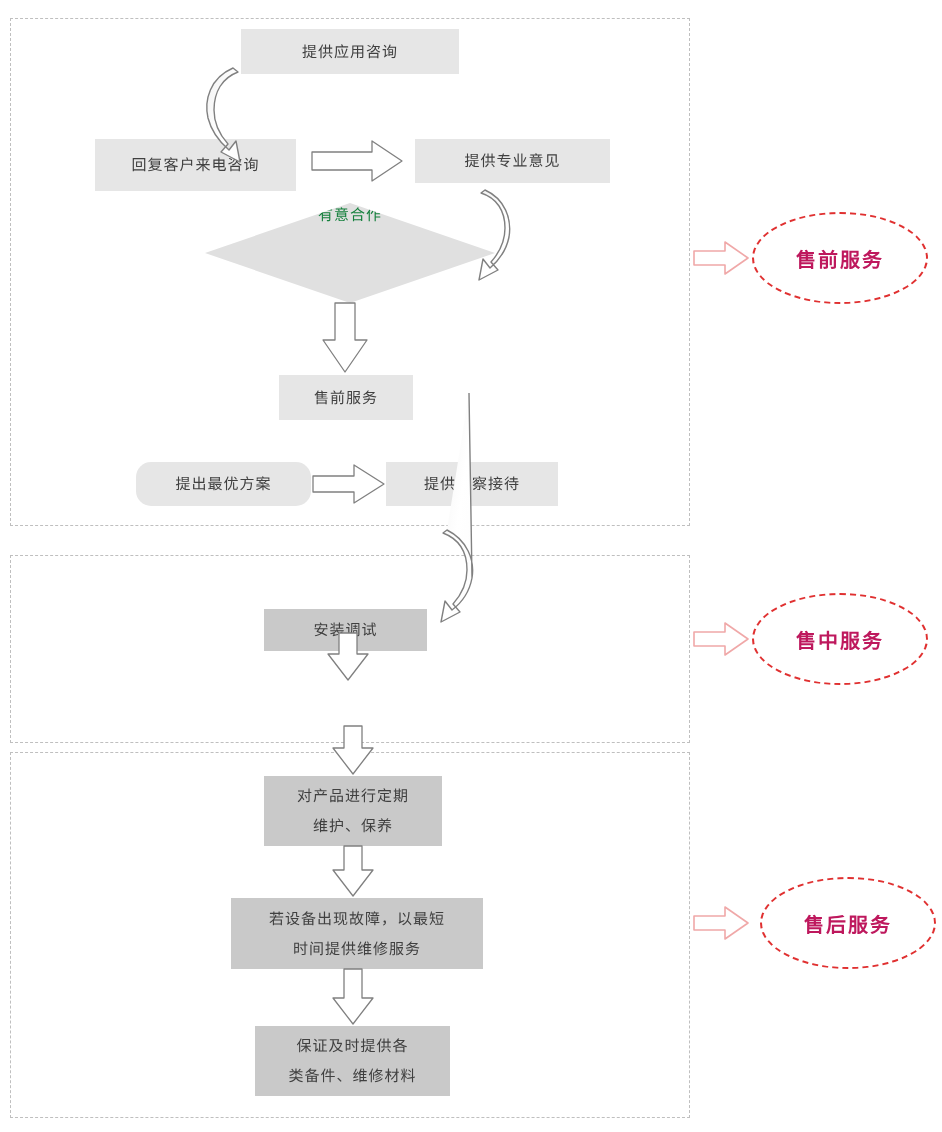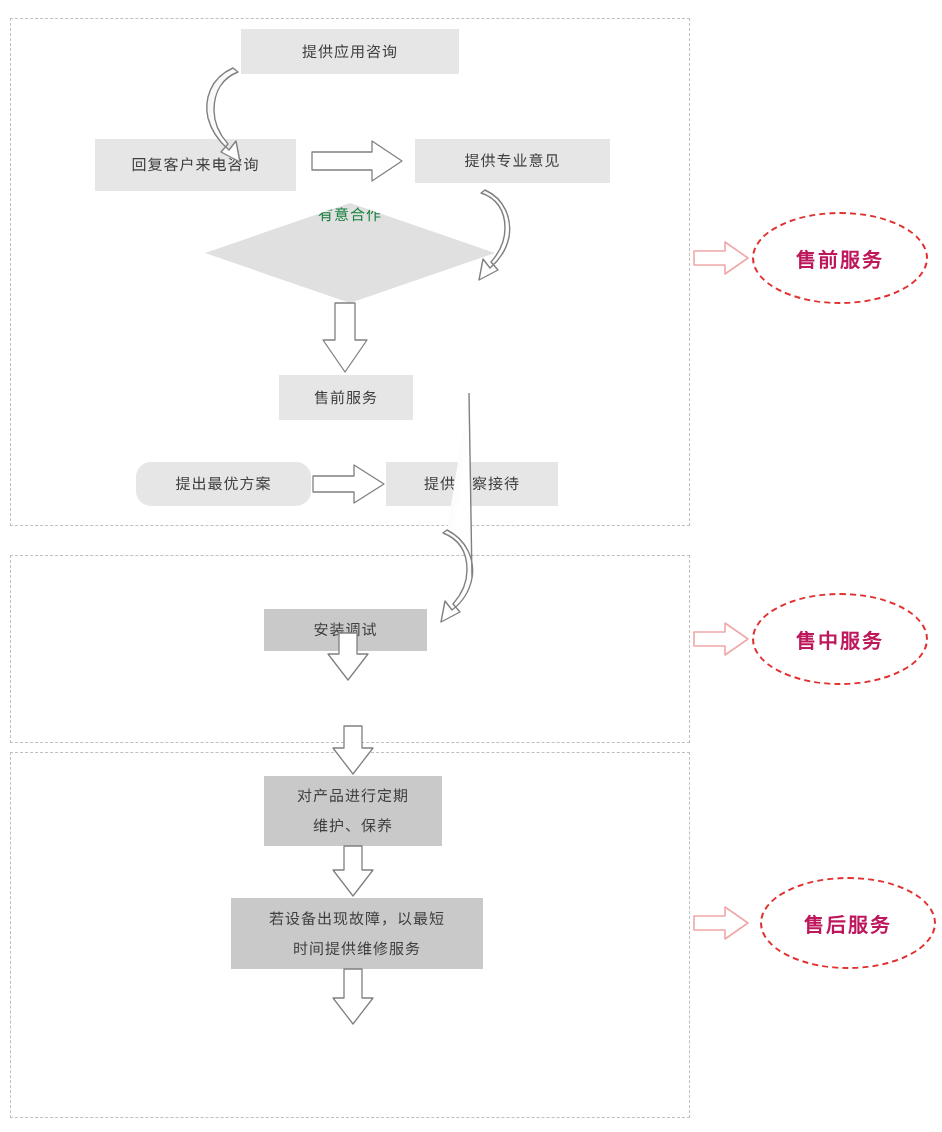--- a/index.html
+++ b/index.html
@@ -112,20 +112,24 @@
   <div class="box dark" style="left:264px;top:776px;width:178px;height:70px;">
     <span class="ln">对产品进行定期</span>
     <span class="ln">维护、保养</span>
   </div>
 
   <div class="box dark" style="left:231px;top:898px;width:252px;height:71px;">
     <span class="ln">若设备出现故障，以最短</span>
     <span class="ln">时间提供维修服务</span>
   </div>
 
+  <div class="box dark" style="left:255px;top:1026px;width:195px;height:70px;">
+    <span class="ln">保证及时提供各</span>
+    <span class="ln">类备件、维修材料</span>
+  </div>
 
   <div class="ellipse" style="left:752px;top:212px;width:176px;height:92px;">
     <span>售前服务</span>
   </div>
   <div class="ellipse" style="left:752px;top:593px;width:176px;height:92px;">
     <span>售中服务</span>
   </div>
   <div class="ellipse" style="left:760px;top:877px;width:176px;height:92px;">
     <span>售后服务</span>
   </div>

